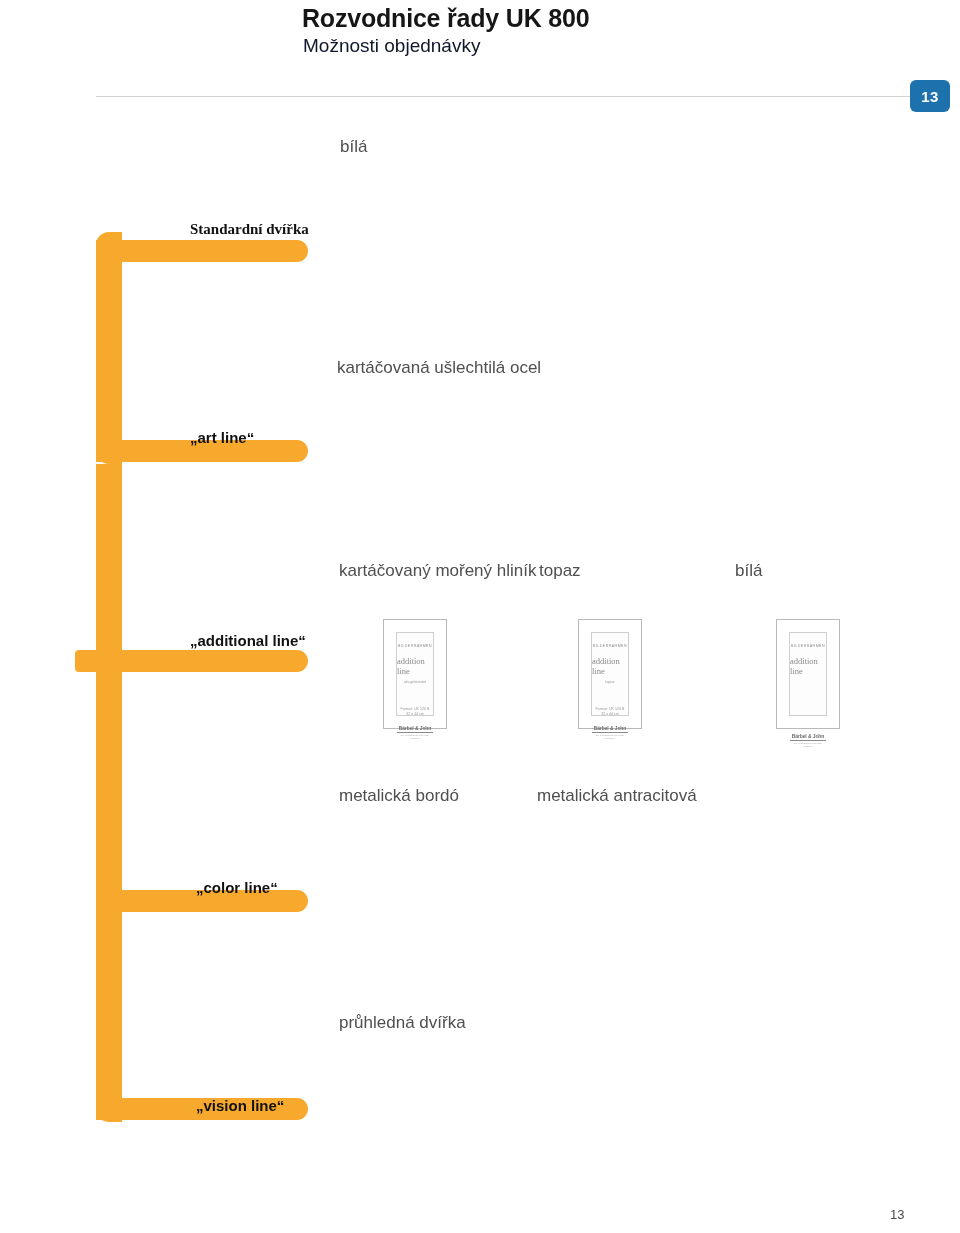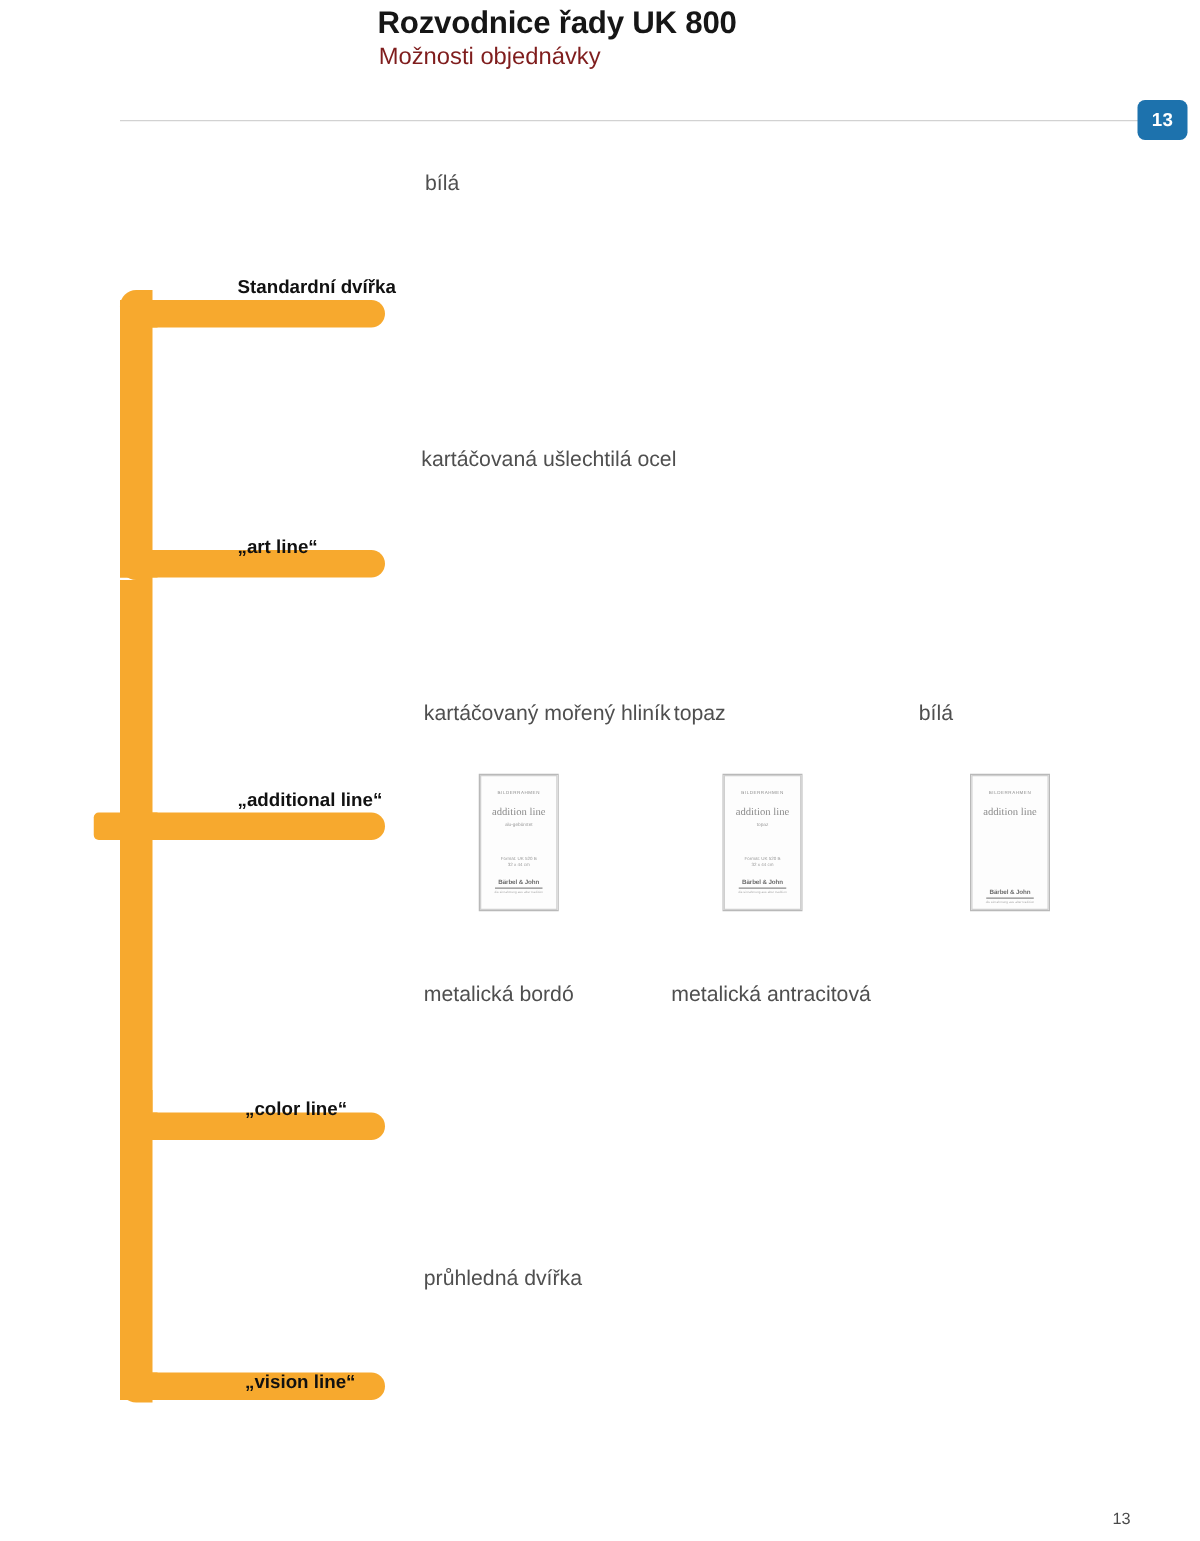--- a/index.html
+++ b/index.html
@@ -26,21 +26,21 @@
     letter-spacing: -0.2px;
     color: #161616;
     white-space: nowrap;
   }
   #header-subtitle {
     position: absolute;
     left: 303px;
     top: 35px;
     font-size: 19px;
     font-weight: normal;
-    color: #7f1d1d;
+    color: #0f172a;
     white-space: nowrap;
   }
   #header-rule {
     position: absolute;
     left: 96px;
     top: 96px;
     width: 830px;
     height: 1px;
     background: #d2d2d2;
   }
@@ -110,21 +110,21 @@
   }
 
   
   .frame-card {
     position: absolute;
     width: 64px;
     height: 110px;
     background: #ffffff;
     border: 1px solid #b9b9b9;
     box-sizing: border-box;
-    padding: 0;
+    padding: 12px;
   }
   .frame-inner {
     width: 100%;
     height: 100%;
     border: 1px solid #cfcfcf;
     box-sizing: border-box;
     display: flex;
     flex-direction: column;
     align-items: center;
     background: #fdfdfd;
@@ -193,21 +193,21 @@
 <div class="bracket-stub" style="left:75px; top:650px; width:30px; height:22px;"></div>
 <div class="bracket-arm" style="left:96px; top:650px; width:212px; height:22px;"></div>
 <div class="arm-notch" style="left:96px; top:650px; width:30px; height:22px;"></div>
 
 <div class="bracket-spine" style="left:96px; top:872px; width:26px; height:250px; border-bottom-left-radius:13px;"></div>
 <div class="bracket-arm" style="left:96px; top:890px; width:212px; height:22px;"></div>
 <div class="arm-notch" style="left:96px; top:890px; width:30px; height:22px;"></div>
 <div class="bracket-arm" style="left:96px; top:1098px; width:212px; height:22px;"></div>
 <div class="arm-notch" style="left:96px; top:1098px; width:30px; height:22px;"></div>
 
-<div class="line-label" style="left:190px; top:221px;">Standardní dvířka</div>
+<div class="line-label" style="left:190px; top:221px;font-family:Liberation Serif, serif;">Standardní dvířka</div>
 <div class="line-label" style="left:190px; top:429px;">„art line“</div>
 <div class="line-label" style="left:190px; top:632px;">„additional line“</div>
 <div class="line-label" style="left:196px; top:879px;">„color line“</div>
 <div class="line-label" style="left:196px; top:1097px;">„vision line“</div>
 
 <div class="finish-label" style="left:340px; top:137px;">bílá</div>
 <div class="finish-label" style="left:337px; top:358px;">kartáčovaná ušlechtilá ocel</div>
 
 <div class="finish-label" style="left:339px; top:561px;">kartáčovaný mořený hliník</div>
 <div class="finish-label" style="left:539px; top:561px;">topaz</div>

